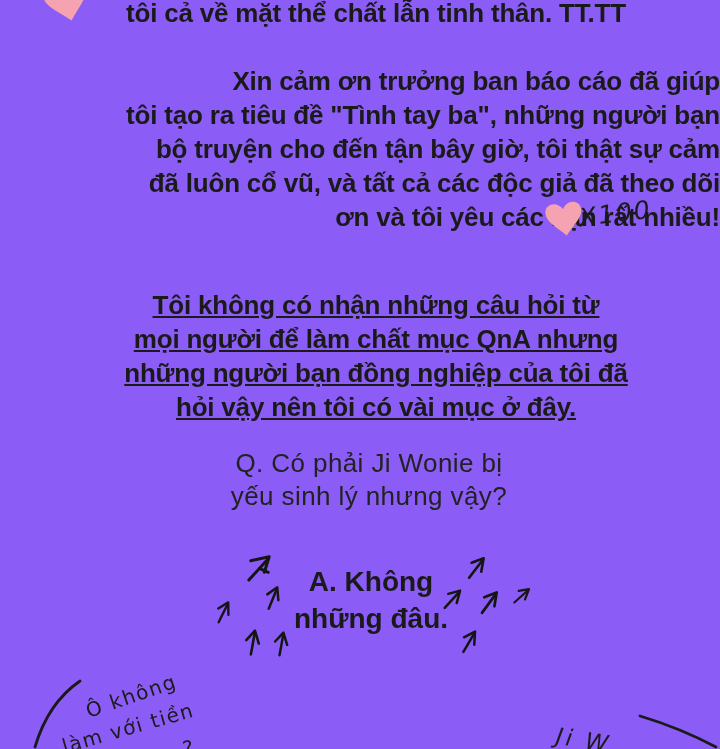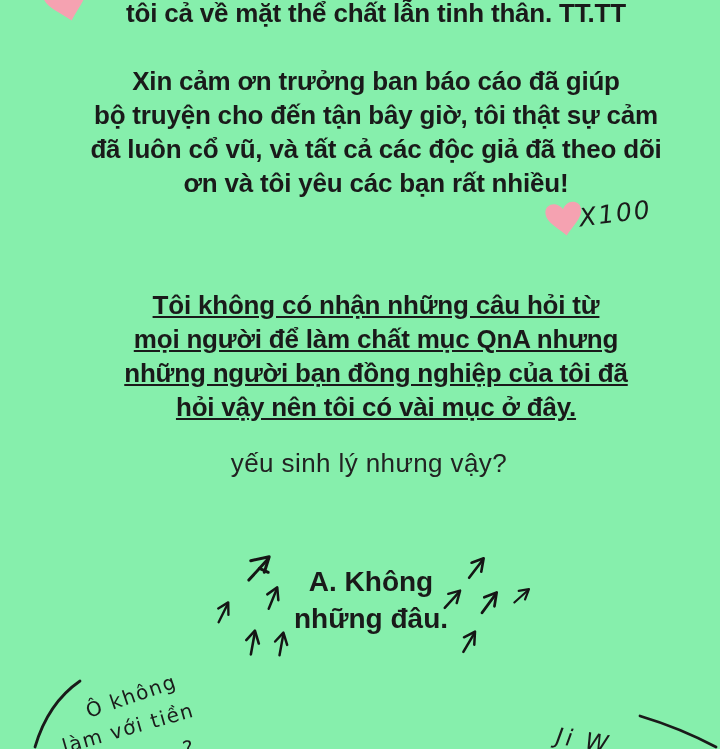--- a/index.html
+++ b/index.html
@@ -1,29 +1,29 @@
 <!DOCTYPE html>
 <html><head>
 <meta charset="utf-8">
 <style>
   html,body{margin:0;padding:0;}
   body{
     width:720px;height:749px;overflow:hidden;background:#ffffff;
     font-family:"Liberation Sans",sans-serif;
   }
-  .page{position:relative;width:720px;height:749px;background:#86efac;overflow:hidden;}
+  .page{position:relative;width:720px;height:749px;background:#8b5cf6;overflow:hidden;}
 
   .block{position:absolute;left:32px;width:688px;text-align:center;color:#1a1a1a;}
   .body-line{
     font-family:"Liberation Sans",sans-serif;font-weight:700;
     font-size:26px;line-height:34px;letter-spacing:-0.2px;white-space:nowrap;
   }
   .intro{top:-2px;}
   .intro .body-line{font-size:26px;line-height:30px;}
-  .para-thanks{top:64px;}
+  .para-thanks{top:64px;text-align:right;}
   .para-note{top:288px;text-decoration:underline;}
 
   .question{top:447px;left:25px;}
   .q-line{
     font-family:"Liberation Sans",sans-serif;font-weight:400;
     font-size:26px;line-height:33px;letter-spacing:0.4px;white-space:nowrap;color:#222;
   }
 
   .answer{top:563px;left:27px;}
   .a-line{
@@ -57,38 +57,40 @@
   <svg class="abs" style="left:42px;top:-20px;width:50px;height:44px;transform:rotate(-14deg);" viewBox="0 0 32 30">
     <path d="M16 28 C10 21 1 15 1 8 C1 2 6 0 10 1 C13 2 15 4 16 6 C17 4 19 2 22 1 C26 0 31 2 31 8 C31 15 22 21 16 28 Z" fill="#f5a2b1"></path>
   </svg>
 
   <div class="block intro">
     <div class="body-line">tôi cả về mặt thể chất lẫn tinh thân. TT.TT</div>
   </div>
 
   <div class="block para-thanks">
     <div class="body-line">Xin cảm ơn trưởng ban báo cáo đã giúp</div>
+    <div class="body-line">tôi tạo ra tiêu đề "Tình tay ba", những người bạn</div>
     <div class="body-line">bộ truyện cho đến tận bây giờ, tôi thật sự cảm</div>
     <div class="body-line">đã luôn cổ vũ, và tất cả các độc giả đã theo dõi</div>
     <div class="body-line">ơn và tôi yêu các bạn rất nhiều!</div>
   </div>
 
   <svg class="abs" style="left:545px;top:202px;width:39px;height:36px;transform:rotate(-8deg);" viewBox="0 0 32 30">
     <path d="M16 28 C10 21 1 15 1 8 C1 2 6 0 10 1 C13 2 15 4 16 6 C17 4 19 2 22 1 C26 0 31 2 31 8 C31 15 22 21 16 28 Z" fill="#f5a2b1"></path>
   </svg>
   <div class="hand x100">X100</div>
 
   <div class="block para-note">
     <div class="body-line">Tôi không có nhận những câu hỏi từ</div>
     <div class="body-line">mọi người để làm chất mục QnA nhưng</div>
     <div class="body-line">những người bạn đồng nghiệp của tôi đã</div>
     <div class="body-line">hỏi vậy nên tôi có vài mục ở đây.</div>
   </div>
 
   <div class="block question">
+    <div class="q-line">Q. Có phải Ji Wonie bị</div>
     <div class="q-line">yếu sinh lý nhưng vậy?</div>
   </div>
 
   <div class="block answer">
     <div class="a-line">A. Không</div>
     <div class="a-line">những đâu.</div>
   </div>
 
   <div>
     <svg class="abs arrow" style="left:243px;top:551px;width:33px;height:31px;" viewBox="0 0 34 32">

